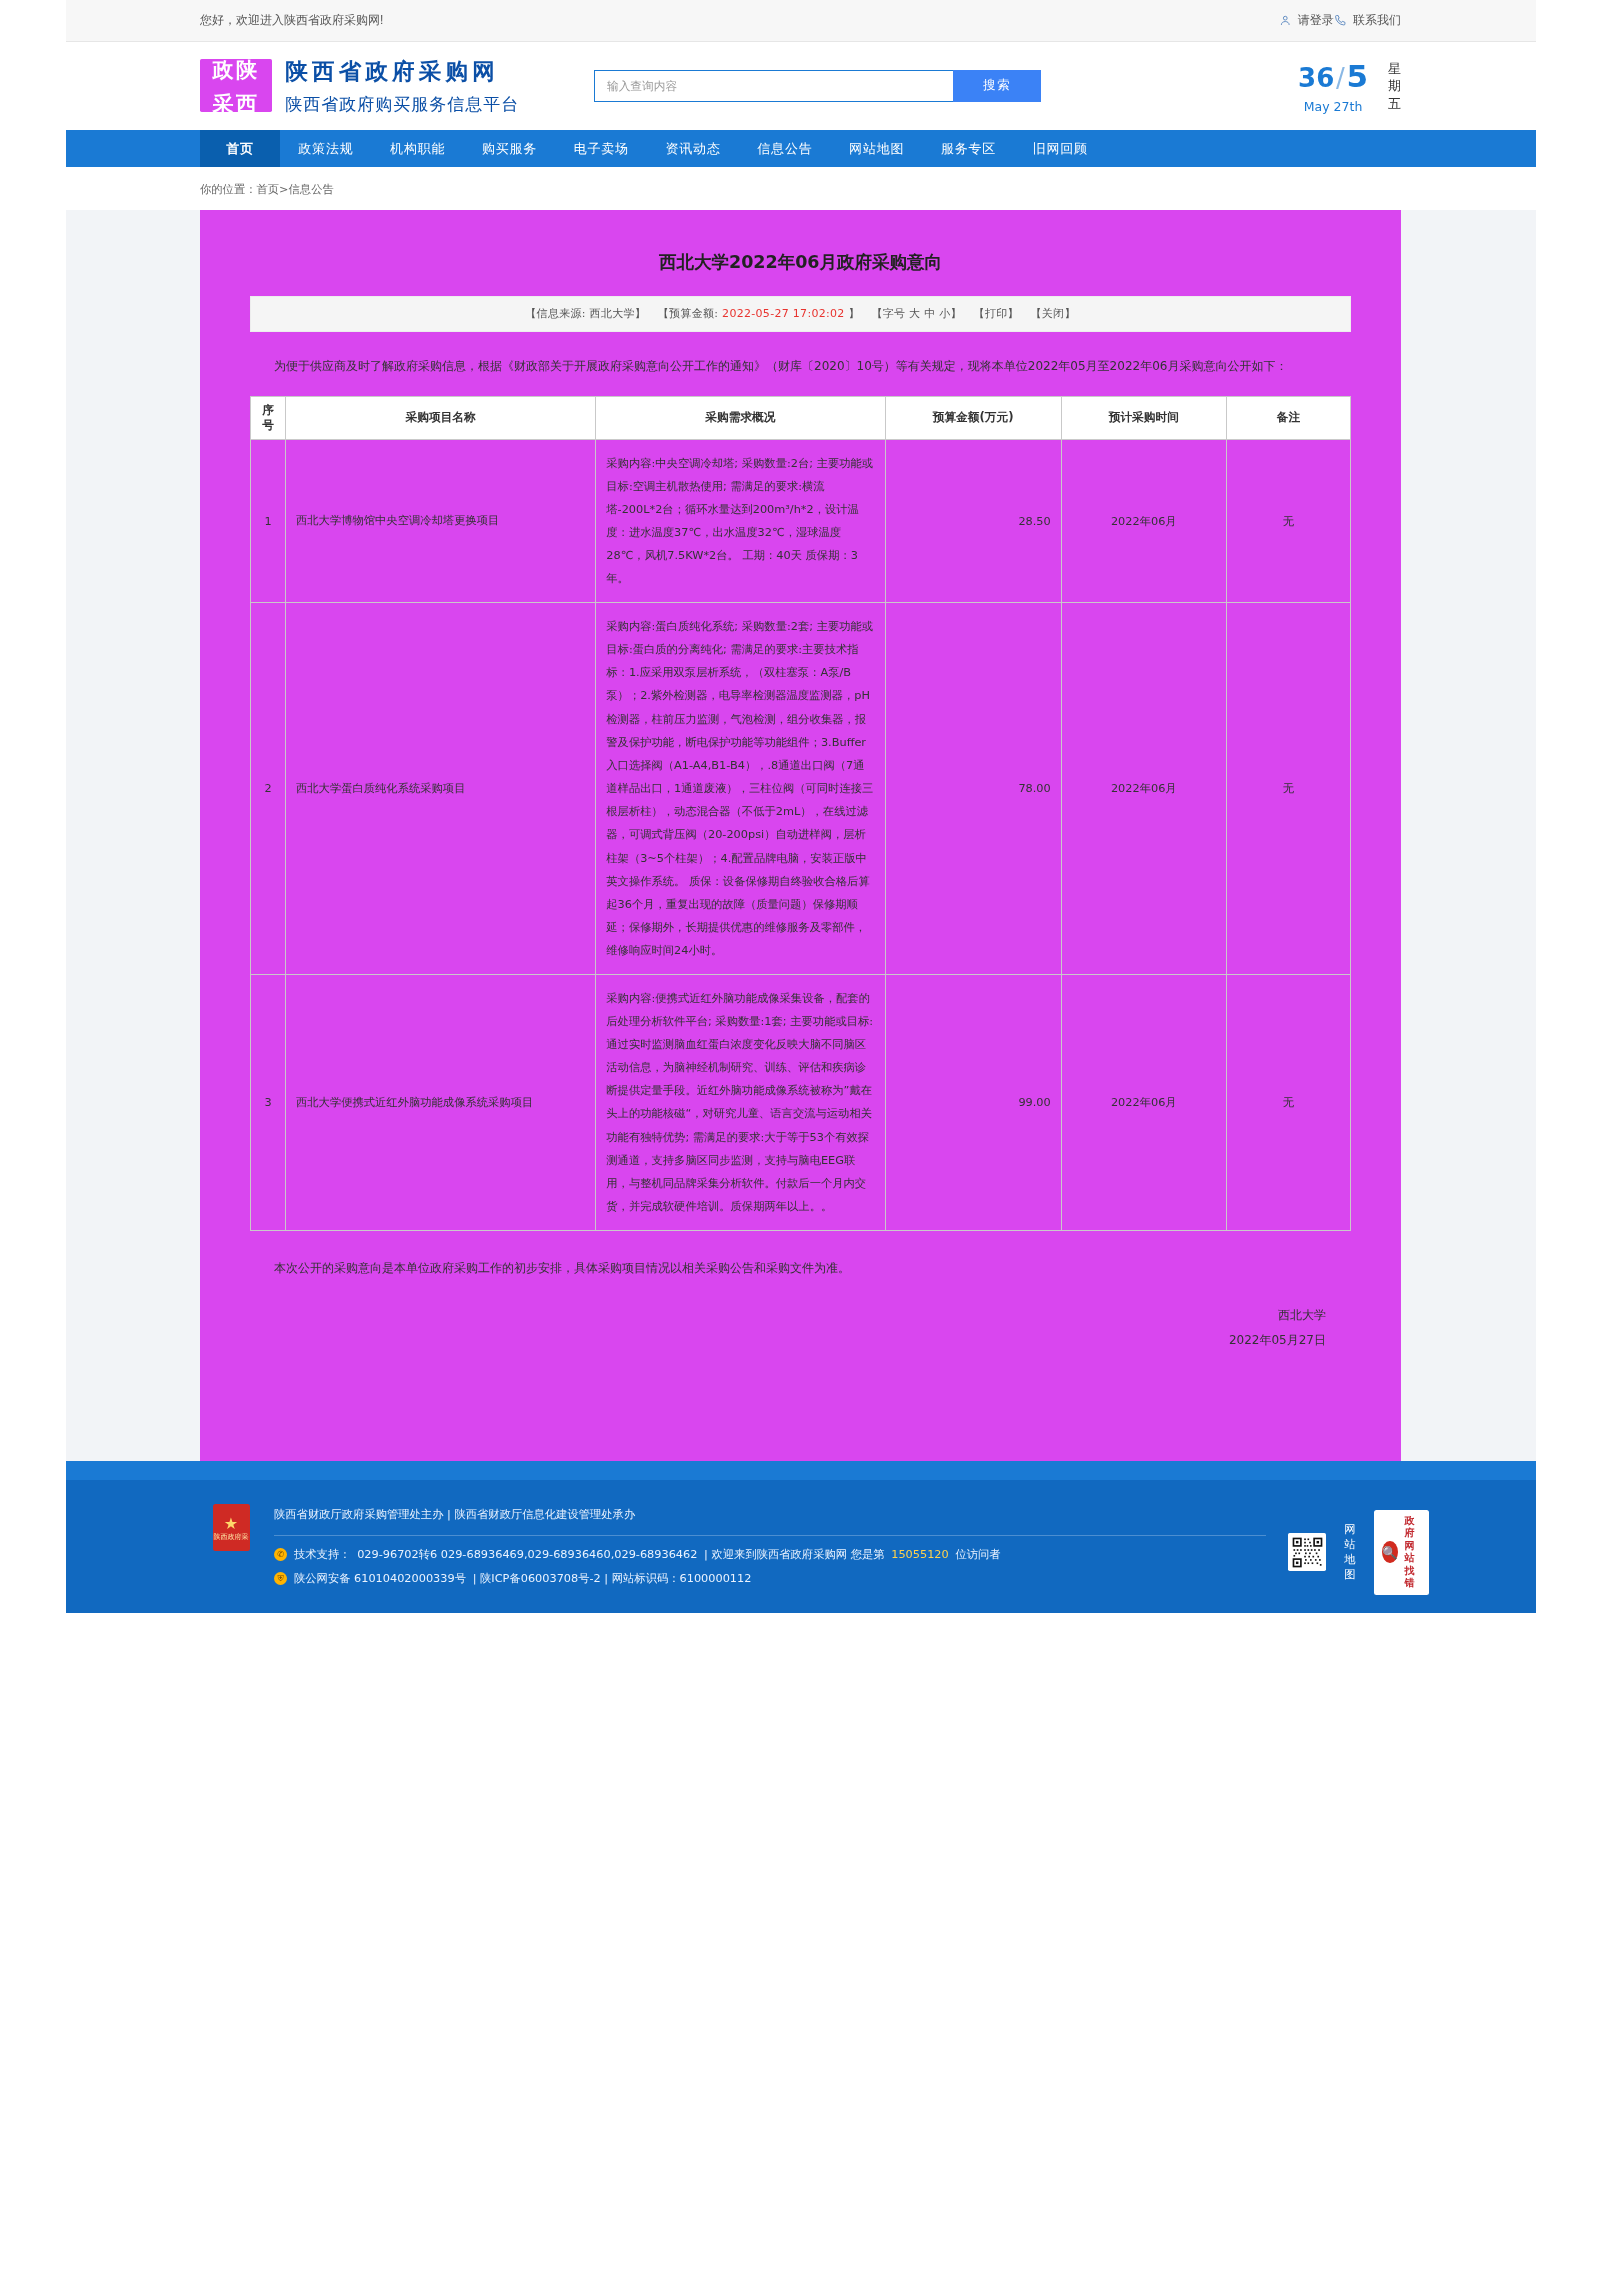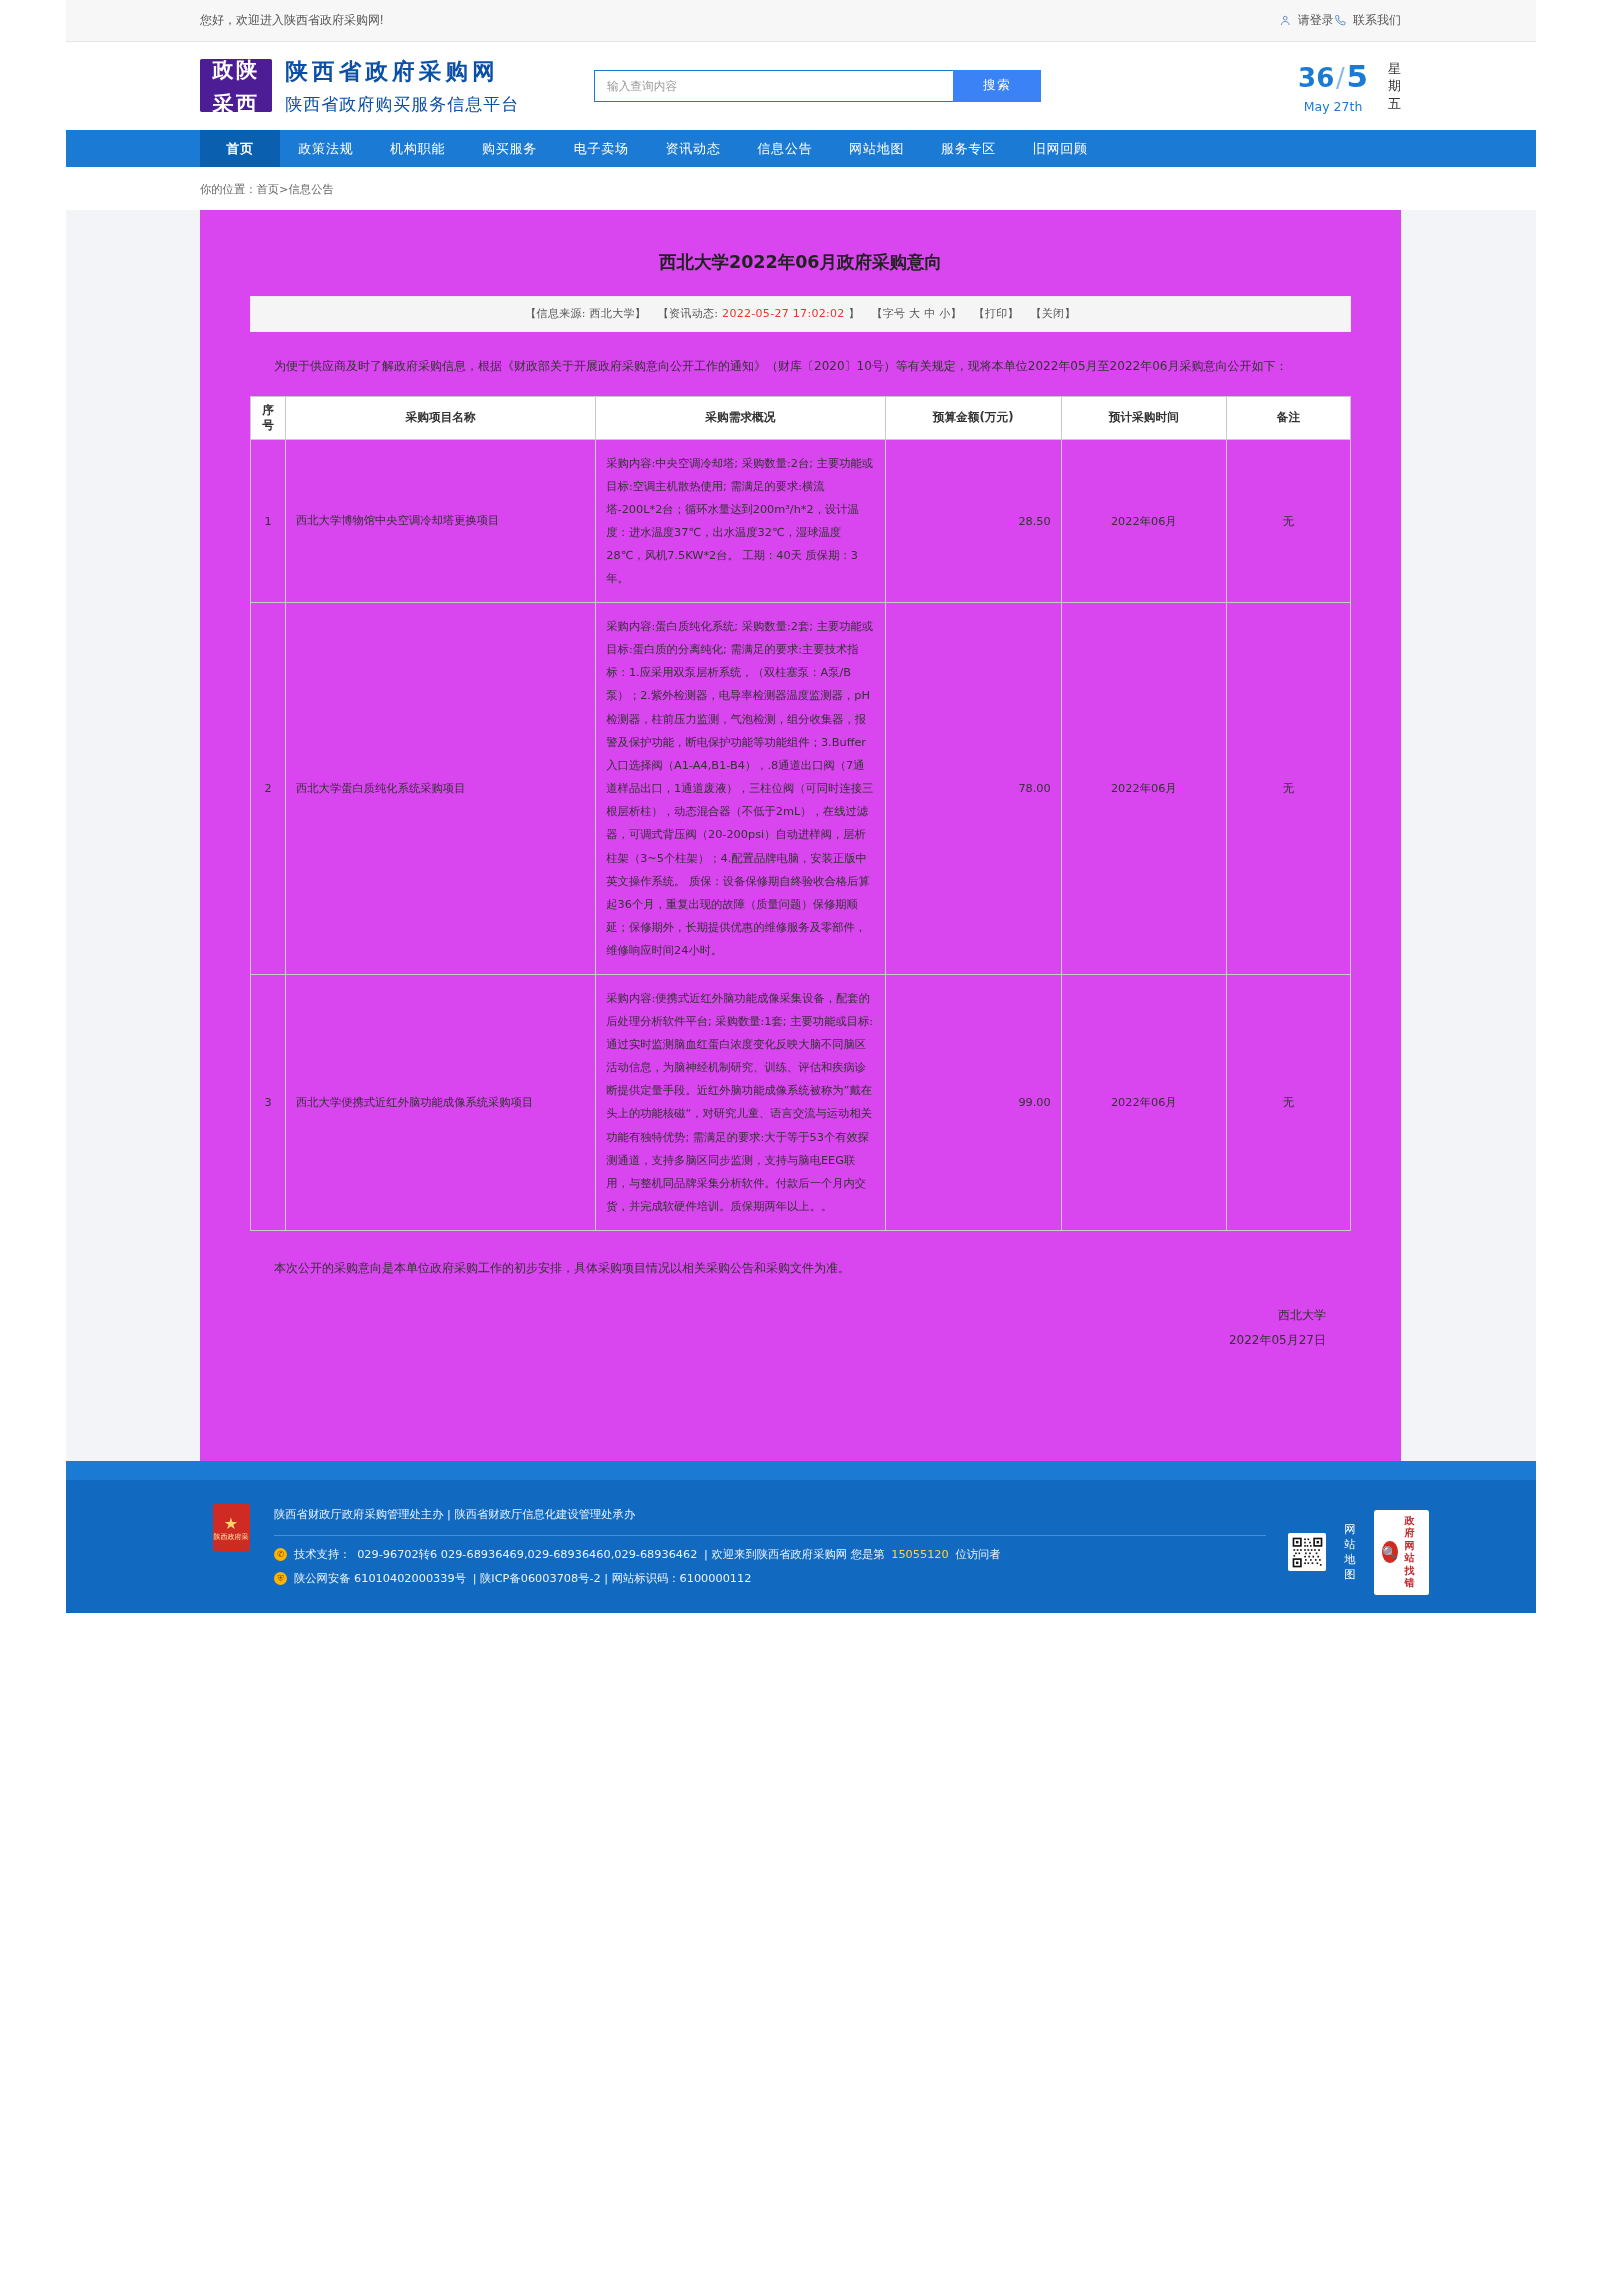--- a/index.html
+++ b/index.html
@@ -38,21 +38,21 @@
   .ic svg { display: block; }
 
   
   .header { height: 88px; background: #fff; display: flex; align-items: center; }
   .header-inner {
     width: 1201px; margin: 0 auto;
     display: flex; align-items: center; justify-content: space-between;
   }
   .brand { display: flex; align-items: center; gap: 13.3px; }
   .logo-box {
-    width: 72px; height: 53px; background: #4c1d95; color: #fff;
+    width: 72px; height: 53px; background: #d946ef; color: #fff;
     display: flex; flex-direction: column; align-items: center; justify-content: center;
     border-radius: 1.7px; line-height: 1.05; padding-top: 1.7px; gap: 12px;
   }
   .logo-box .l1, .logo-box .l2 {
     font-size: 21px; font-weight: bold; letter-spacing: 2.5px;
     font-family: "DejaVu Sans", sans-serif;
   }
   .brand-text .bt1 {
     font-size: 22.5px; font-weight: bold; color: #0b4fa6; letter-spacing: 4.2px;
     font-family: "DejaVu Sans", sans-serif;
@@ -307,21 +307,21 @@
     <div class="crumb">
       <span>你的位置：</span><a>首页</a><span>&gt;</span><a>信息公告</a>
     </div>
   </div>
 
   <div class="content-wrap">
     <div class="card">
       <div class="doc-title">西北大学2022年06月政府采购意向</div>
 
       <div class="meta">
-        <span>【信息来源: 西北大学】</span><span class="sep"></span><span>【资讯动态: </span><span class="red">2022-05-27 17:02:02</span><span> 】</span><span class="sep"></span><span class="lnk">【字号 大 中 小】</span><span class="sep"></span><span class="lnk">【打印】</span><span class="sep"></span><span class="lnk">【关闭】</span>
+        <span>【信息来源: 西北大学】</span><span class="sep"></span><span>【预算金额: </span><span class="red">2022-05-27 17:02:02</span><span> 】</span><span class="sep"></span><span class="lnk">【字号 大 中 小】</span><span class="sep"></span><span class="lnk">【打印】</span><span class="sep"></span><span class="lnk">【关闭】</span>
       </div>
 
       <div class="intro">为便于供应商及时了解政府采购信息，根据《财政部关于开展政府采购意向公开工作的通知》（财库〔2020〕10号）等有关规定，现将本单位2022年05月至2022年06月采购意向公开如下：</div>
 
       <table class="tbl">
         <thead>
           <tr>
             <th class="th-idx">
               <span>序</span>
               <span>号</span>

